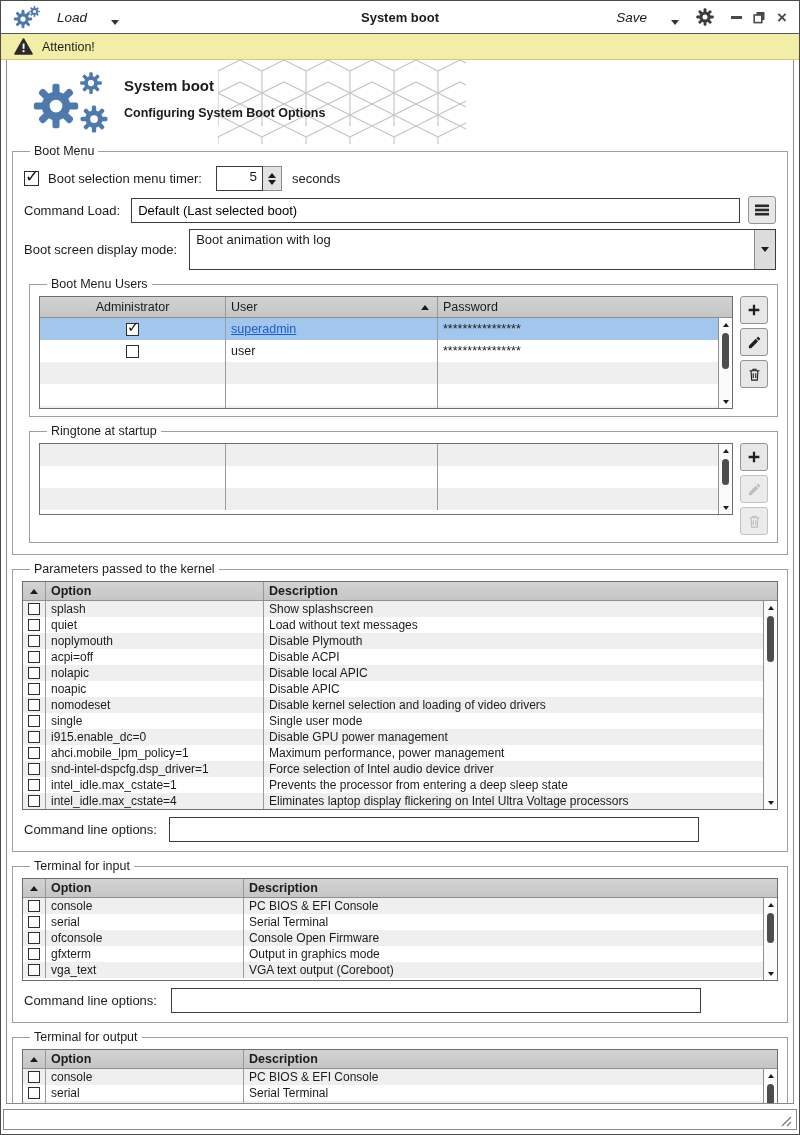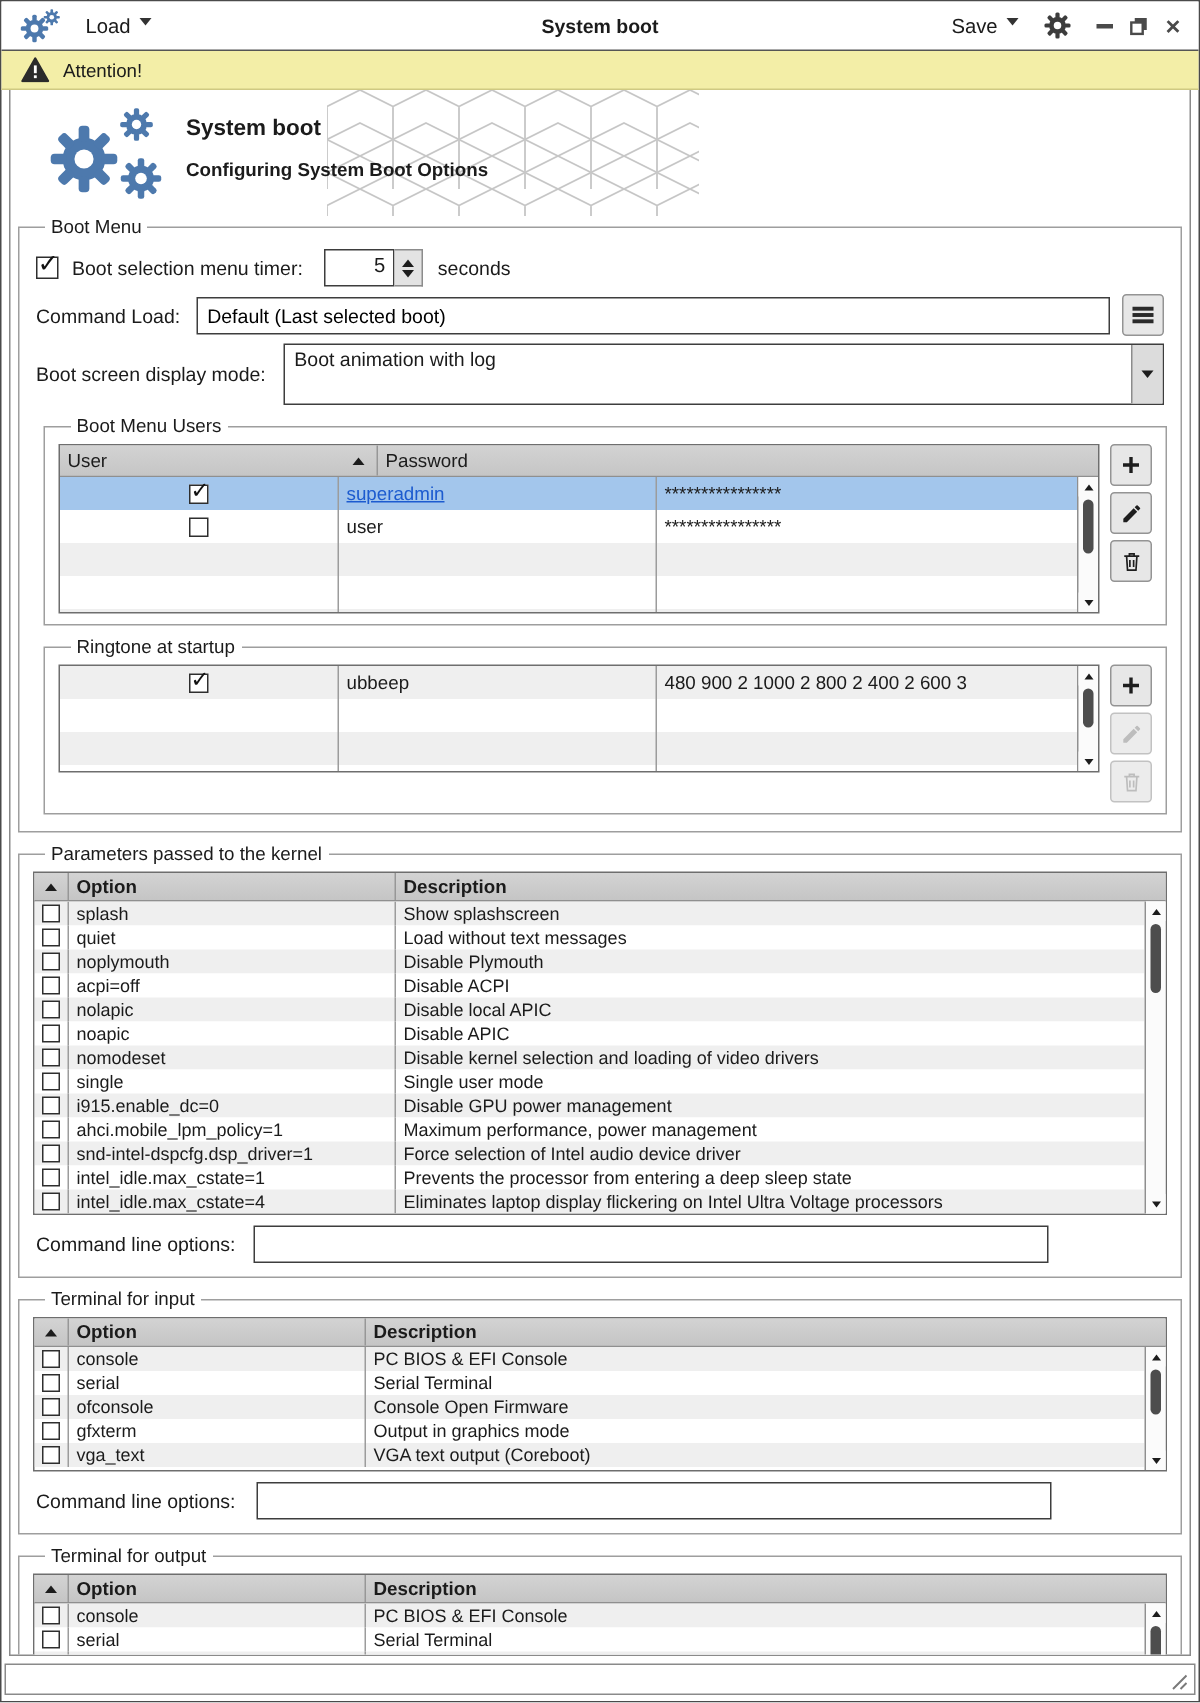--- a/index.html
+++ b/index.html
@@ -9,21 +9,21 @@
     color:#1b1b1b; font-size:13px;
     width:800px; height:1135px; overflow:hidden;
   }
   .window { width:800px; height:1135px; border:1px solid #4a4a4a; display:flex; flex-direction:column; background:#fff; }
 
   
   .titlebar { height:33px; flex:0 0 33px; display:flex; align-items:center; padding:0 12px; border-bottom:1px solid #555; position:relative; background:#fff; }
   .tb-left { display:flex; align-items:center; gap:8px; }
   .tb-title { position:absolute; left:0; right:0; text-align:center; font-weight:bold; font-size:13px; pointer-events:none; }
   .tb-right { margin-left:auto; display:flex; align-items:center; gap:16px; }
-  .menu-btn { display:flex; align-items:flex-start; gap:6px; cursor:default; font-size:13.5px; }
+  .menu-btn { display:flex; align-items:flex-end; gap:24px; cursor:default; font-size:13.5px;font-style:italic; }
   .caret { width:0; height:0; border-left:4.5px solid transparent; border-right:4.5px solid transparent; border-top:5.5px solid #333; display:inline-block; margin-top:2px; }
   .winbtns { display:flex; align-items:center; gap:11px; color:#4a4a4a; }
   .minimize-glyph { display:inline-block; width:11px; height:3px; background:#4a4a4a; }
   .close-glyph { font-size:17px; font-weight:bold; color:#4a4a4a; line-height:1; }
 
   
   .attention { height:26px; flex:0 0 26px; background:#f3eea7; border-bottom:1px solid #cfc982; display:flex; align-items:center; gap:9px; padding:0 13px; }
   .attention-label { font-size:12.5px; }
 
   
@@ -239,20 +239,23 @@
               <span class="tri-down"></span>
             </div>
         </div>
       </div>
 
       <fieldset>
         <legend>Boot Menu Users</legend>
         <div class="tblrow">
           <div class="tbl users-t">
             <div class="thead">
+              <div class="th c0 center">
+                  <span>Administrator</span>
+                </div>
               <div class="th c1">
                   <span>User</span>
                   <span class="sort" style="margin-left:auto;margin-right:3px;"></span>
                 </div>
               <div class="th c2">
                   <span>Password</span>
                 </div>
             </div>
             <div class="tb">
               <div class="rows">
@@ -323,27 +326,20 @@
         </div>
       </fieldset>
 
       <fieldset>
         <legend>Ringtone at startup</legend>
         <div class="tblrow">
           <div class="tbl ring-t">
             <div class="tb">
               <div class="rows">
                   <div class="tr">
-                    <div class="td c0 center">
-                      <span class="cb on"></span>
-                    </div>
-                    <div class="td c1">ubbeep</div>
-                    <div class="td c2">480 900 2 1000 2 800 2 400 2 600 3</div>
-                  </div>
-                  <div class="tr">
                     <div class="td c0 center"></div>
                     <div class="td c1"></div>
                     <div class="td c2"></div>
                   </div>
                   <div class="tr">
                     <div class="td c0 center"></div>
                     <div class="td c1"></div>
                     <div class="td c2"></div>
                   </div>
                   <div class="tr">

